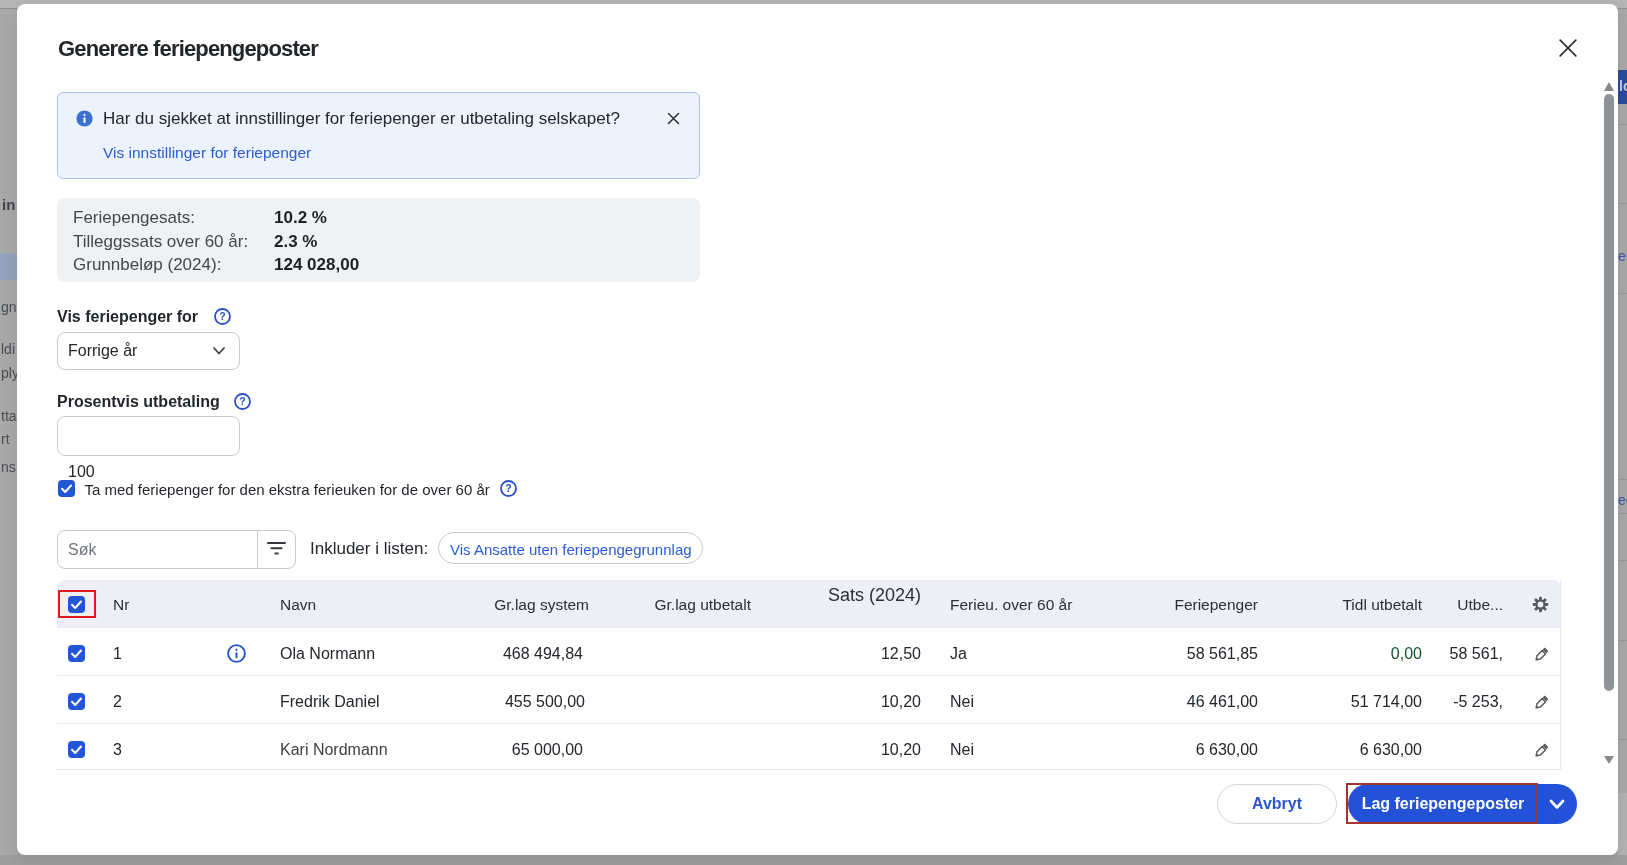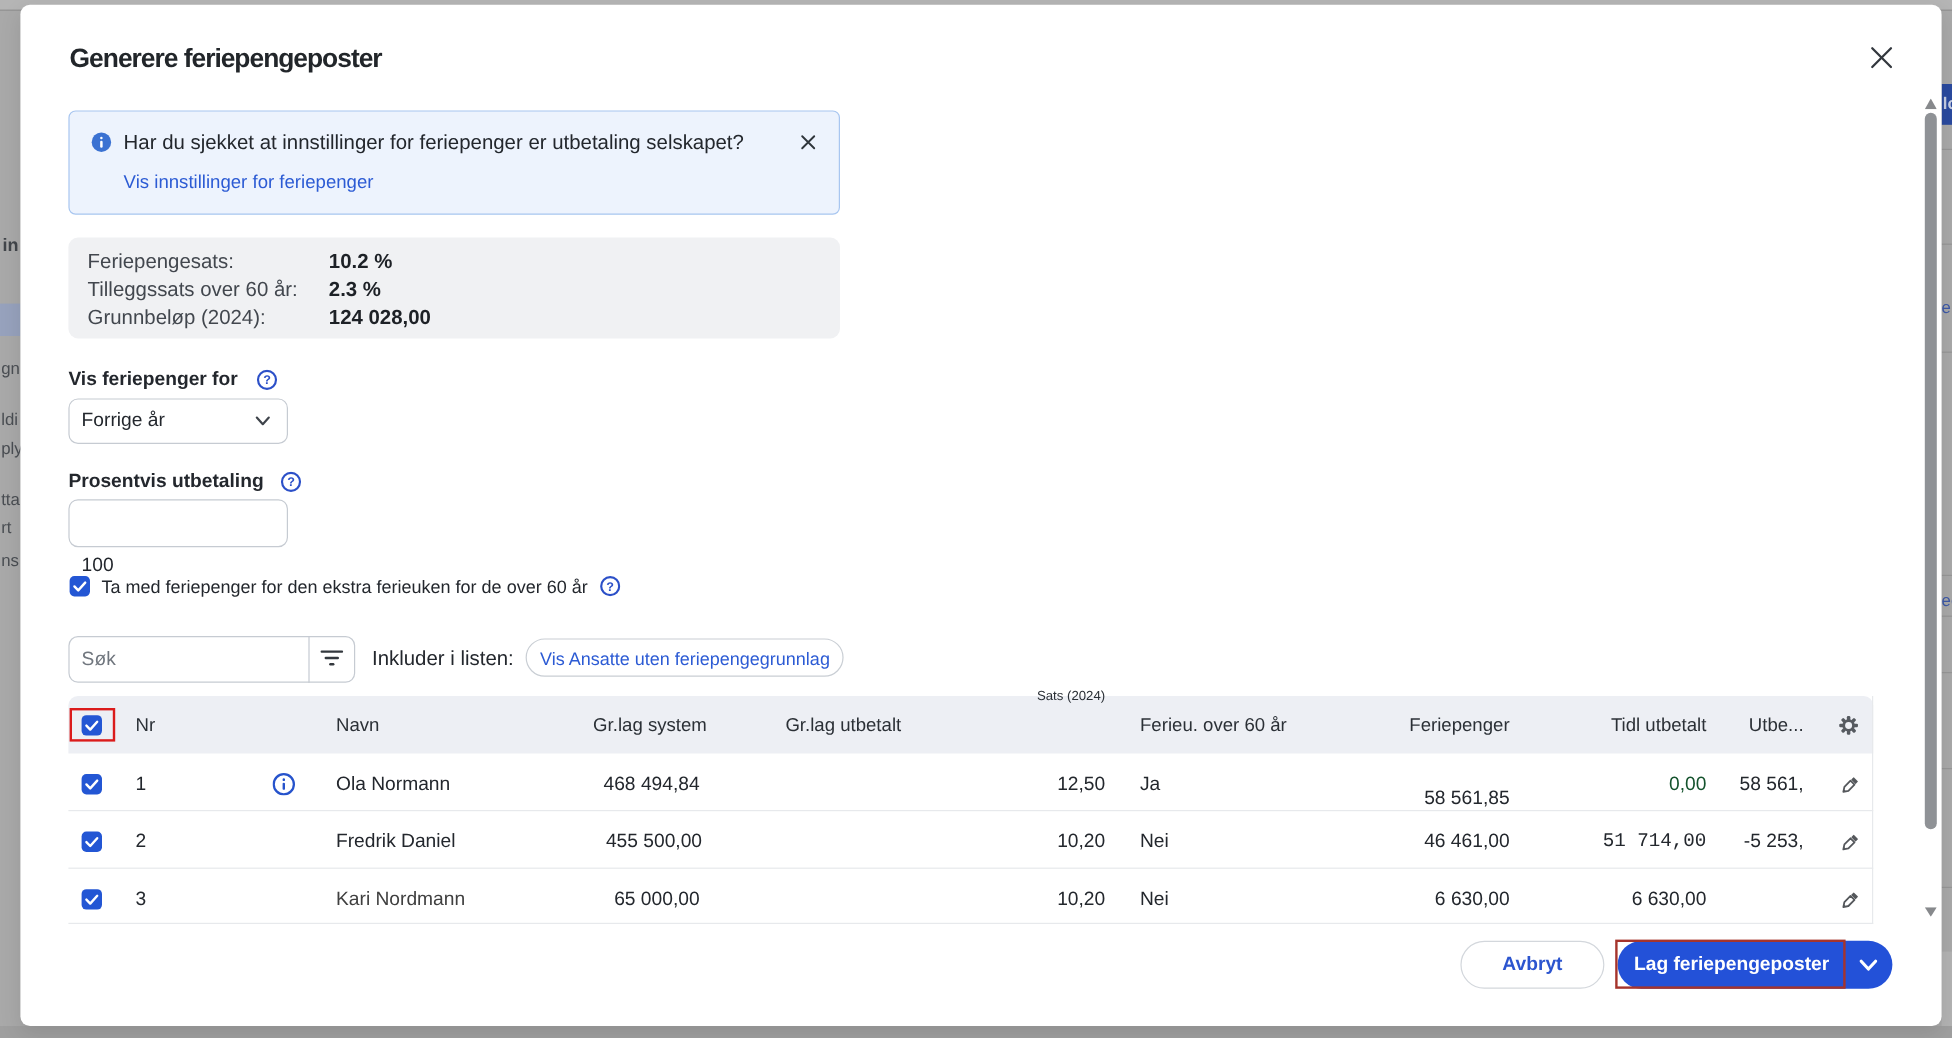--- a/index.html
+++ b/index.html
@@ -114,21 +114,21 @@
 <div class="abs" style="left:58px;top:590px;width:38px;height:28px;border:2px solid #db1b1b;"></div>
 <div class="abs" style="left:68px;top:596px;width:17px;height:17px;background:#2356d4;border-radius:4px;"></div>
 <svg class="abs" style="left:68px;top:596px;" width="17" height="17" viewBox="0 0 17 17">
     <path d="M4 8.7 L7.2 12 L13 5.5" fill="none" stroke="#fff" stroke-width="2" stroke-linecap="round" stroke-linejoin="round"></path>
   </svg>
 
 <div class="txt" style="left:113px;top:593px;font-size:15.5px;line-height:23px;font-weight:500;color:#2b3036;">Nr</div>
 <div class="txt" style="left:280px;top:593px;font-size:15.5px;line-height:23px;font-weight:500;color:#2b3036;">Navn</div>
 <div class="txt" style="left:426px;top:593px;width:163px;text-align:right;font-size:15.5px;line-height:23px;font-weight:500;color:#2b3036;">Gr.lag system</div>
 <div class="txt" style="left:600px;top:593px;width:151px;text-align:right;font-size:15.5px;line-height:23px;font-weight:500;color:#2b3036;">Gr.lag utbetalt</div>
-<div class="txt" style="left:800px;top:569px;width:121px;text-align:right;font-size:11px;line-height:23px;font-weight:500;color:#2b3036;">Sats (2024)</div>
+<div class="txt" style="left:800px;top:584px;width:121px;text-align:right;font-size:18px;line-height:23px;font-weight:500;color:#2b3036;">Sats (2024)</div>
 <div class="txt" style="left:950px;top:593px;font-size:15.5px;line-height:23px;font-weight:500;color:#2b3036;">Ferieu. over 60 år</div>
 <div class="txt" style="left:1100px;top:593px;width:158px;text-align:right;font-size:15.5px;line-height:23px;font-weight:500;color:#2b3036;">Feriepenger</div>
 <div class="txt" style="left:1280px;top:593px;width:142px;text-align:right;font-size:15.5px;line-height:23px;font-weight:400;color:#2b3036;">Tidl utbetalt</div>
 <div class="txt" style="left:1400px;top:593px;width:103px;text-align:right;font-size:15.5px;line-height:23px;font-weight:500;color:#2b3036;">Utbe...</div>
 
 <svg class="abs" style="left:1532px;top:595.5px;" width="17" height="17" viewBox="0 0 17 17">
     <g fill="#565a60">
       <circle cx="8.5" cy="8.5" r="5.2"></circle>
       <rect x="7.05" y="0.7" width="2.9" height="3.6" rx="1" transform="rotate(0 8.5 8.5)"></rect>
       <rect x="7.05" y="0.7" width="2.9" height="3.6" rx="1" transform="rotate(45 8.5 8.5)"></rect>
@@ -154,42 +154,42 @@
 <div class="txt" style="left:113px;top:642px;font-size:16px;line-height:23px;color:#23272d;">1</div>
 <svg class="abs" style="left:227px;top:644px;" width="19" height="19" viewBox="0 0 19 19">
     <circle cx="9.5" cy="9.5" r="8.4" fill="none" stroke="#2653cc" stroke-width="1.9"></circle>
     <rect x="8.5" y="4.6" width="2" height="2.3" rx="1" fill="#2653cc"></rect>
     <rect x="8.5" y="8.2" width="2" height="6" rx="1" fill="#2653cc"></rect>
   </svg>
 <div class="txt" style="left:280px;top:642px;font-size:16px;line-height:23px;color:#23272d;">Ola Normann</div>
 <div class="txt" style="left:420px;top:642px;width:163px;text-align:right;font-size:16px;line-height:23px;color:#23272d;">468 494,84</div>
 <div class="txt" style="left:800px;top:642px;width:121px;text-align:right;font-size:16px;line-height:23px;color:#23272d;">12,50</div>
 <div class="txt" style="left:950px;top:642px;font-size:16px;line-height:23px;color:#23272d;">Ja</div>
-<div class="txt" style="left:1100px;top:642px;width:158px;text-align:right;font-size:16px;line-height:23px;color:#23272d;margin-top:12px;">58 561,85</div>
+<div class="txt" style="left:1100px;top:642px;width:158px;text-align:right;font-size:16px;line-height:23px;color:#23272d;">58 561,85</div>
 <div class="txt" style="left:1280px;top:642px;width:142px;text-align:right;font-size:16px;line-height:23px;color:#14532d;">0,00</div>
 <div class="txt" style="left:1400px;top:642px;width:103px;text-align:right;font-size:16px;line-height:23px;color:#23272d;">58 561,</div>
 <svg class="abs" style="left:1531px;top:646px;" width="19" height="19" viewBox="0 0 19 19">
     <g transform="rotate(45 9.5 9.5)">
       <rect x="6.9" y="0.9" width="5.2" height="3.0" rx="0.4" fill="#55585c"></rect>
       <path d="M7.15 4.9 L11.85 4.9 L11.85 12.1 L9.5 15.7 L7.15 12.1 Z" fill="none" stroke="#55585c" stroke-width="1.5" stroke-linejoin="round"></path>
       <path d="M8.5 13.8 L9.5 15.7 L10.5 13.8 Z" fill="#55585c"></path>
     </g>
   </svg>
 
 <div class="abs" style="left:68px;top:693px;width:17px;height:17px;background:#2356d4;border-radius:4px;"></div>
 <svg class="abs" style="left:68px;top:693px;" width="17" height="17" viewBox="0 0 17 17">
     <path d="M4 8.7 L7.2 12 L13 5.5" fill="none" stroke="#fff" stroke-width="2" stroke-linecap="round" stroke-linejoin="round"></path>
   </svg>
 <div class="txt" style="left:113px;top:690px;font-size:16px;line-height:23px;color:#23272d;">2</div>
 <div class="txt" style="left:280px;top:690px;font-size:16px;line-height:23px;color:#23272d;">Fredrik Daniel</div>
 <div class="txt" style="left:420px;top:690px;width:165px;text-align:right;font-size:16px;line-height:23px;color:#23272d;">455 500,00</div>
 <div class="txt" style="left:800px;top:690px;width:121px;text-align:right;font-size:16px;line-height:23px;color:#23272d;">10,20</div>
 <div class="txt" style="left:950px;top:690px;font-size:16px;line-height:23px;color:#23272d;">Nei</div>
 <div class="txt" style="left:1100px;top:690px;width:158px;text-align:right;font-size:16px;line-height:23px;color:#23272d;">46 461,00</div>
-<div class="txt" style="left:1280px;top:690px;width:142px;text-align:right;font-size:16px;line-height:23px;color:#23272d;font-family:Liberation Mono, monospace;">51 714,00</div>
+<div class="txt" style="left:1280px;top:690px;width:142px;text-align:right;font-size:16px;line-height:23px;color:#23272d;">51 714,00</div>
 <div class="txt" style="left:1400px;top:690px;width:103px;text-align:right;font-size:16px;line-height:23px;color:#23272d;">-5 253,</div>
 <svg class="abs" style="left:1531px;top:694px;" width="19" height="19" viewBox="0 0 19 19">
     <g transform="rotate(45 9.5 9.5)">
       <rect x="6.9" y="0.9" width="5.2" height="3.0" rx="0.4" fill="#55585c"></rect>
       <path d="M7.15 4.9 L11.85 4.9 L11.85 12.1 L9.5 15.7 L7.15 12.1 Z" fill="none" stroke="#55585c" stroke-width="1.5" stroke-linejoin="round"></path>
       <path d="M8.5 13.8 L9.5 15.7 L10.5 13.8 Z" fill="#55585c"></path>
     </g>
   </svg>
 
 <div class="abs" style="left:68px;top:741px;width:17px;height:17px;background:#2356d4;border-radius:4px;"></div>

